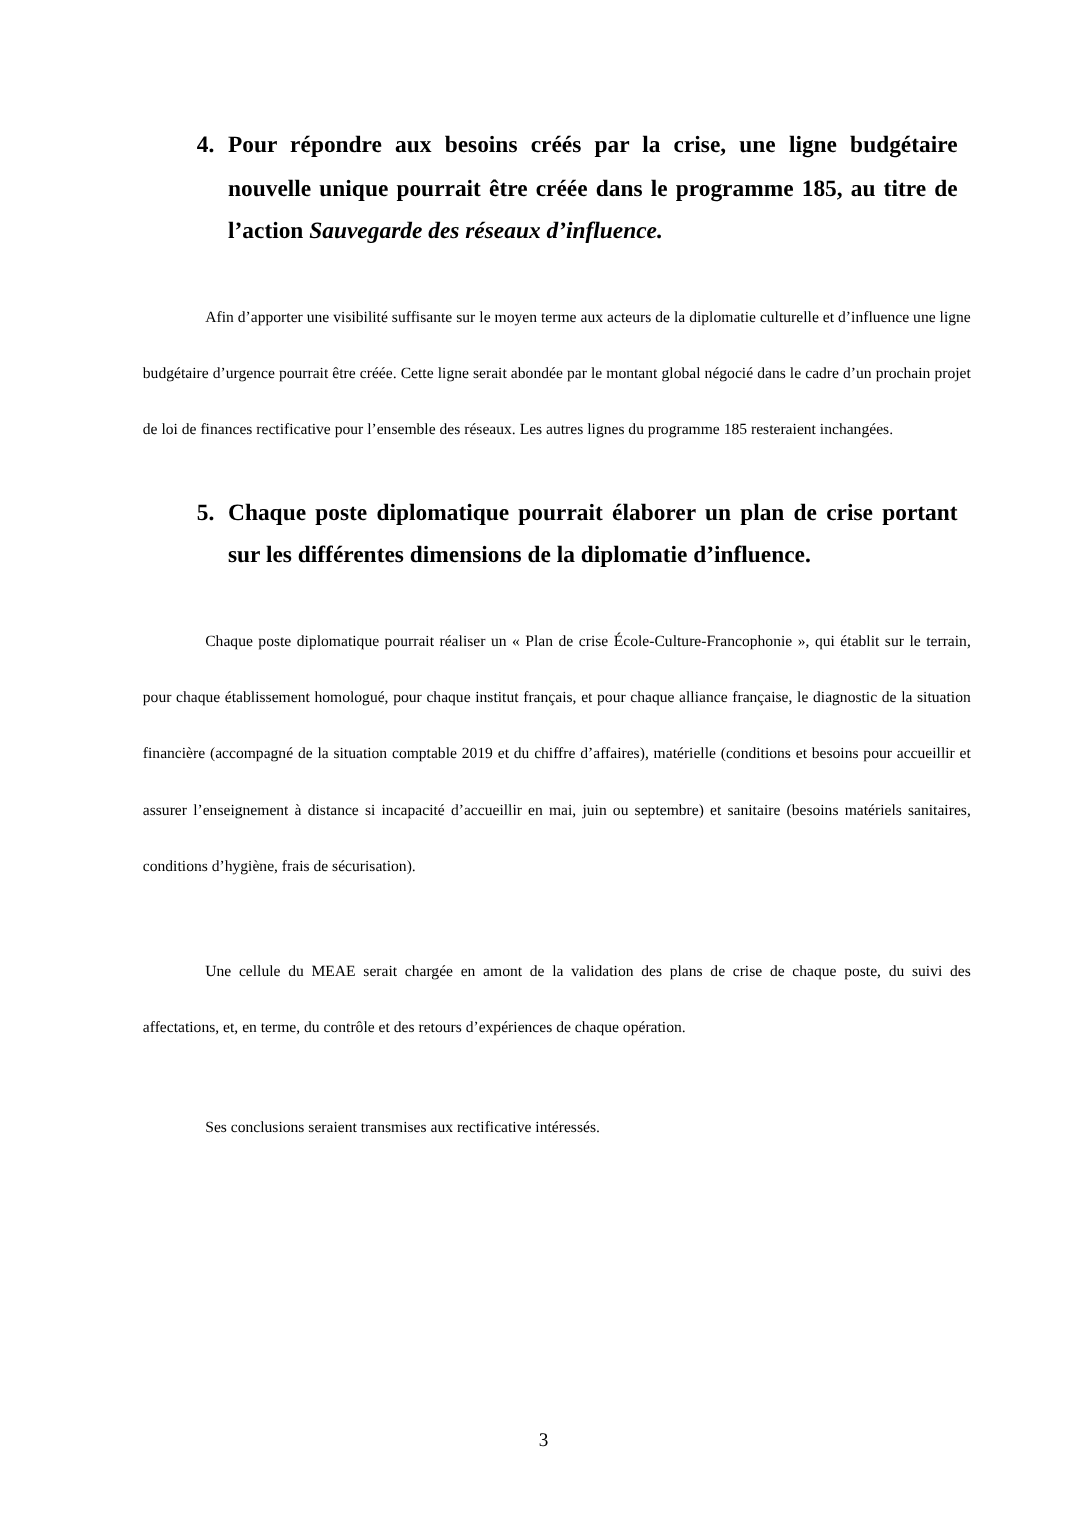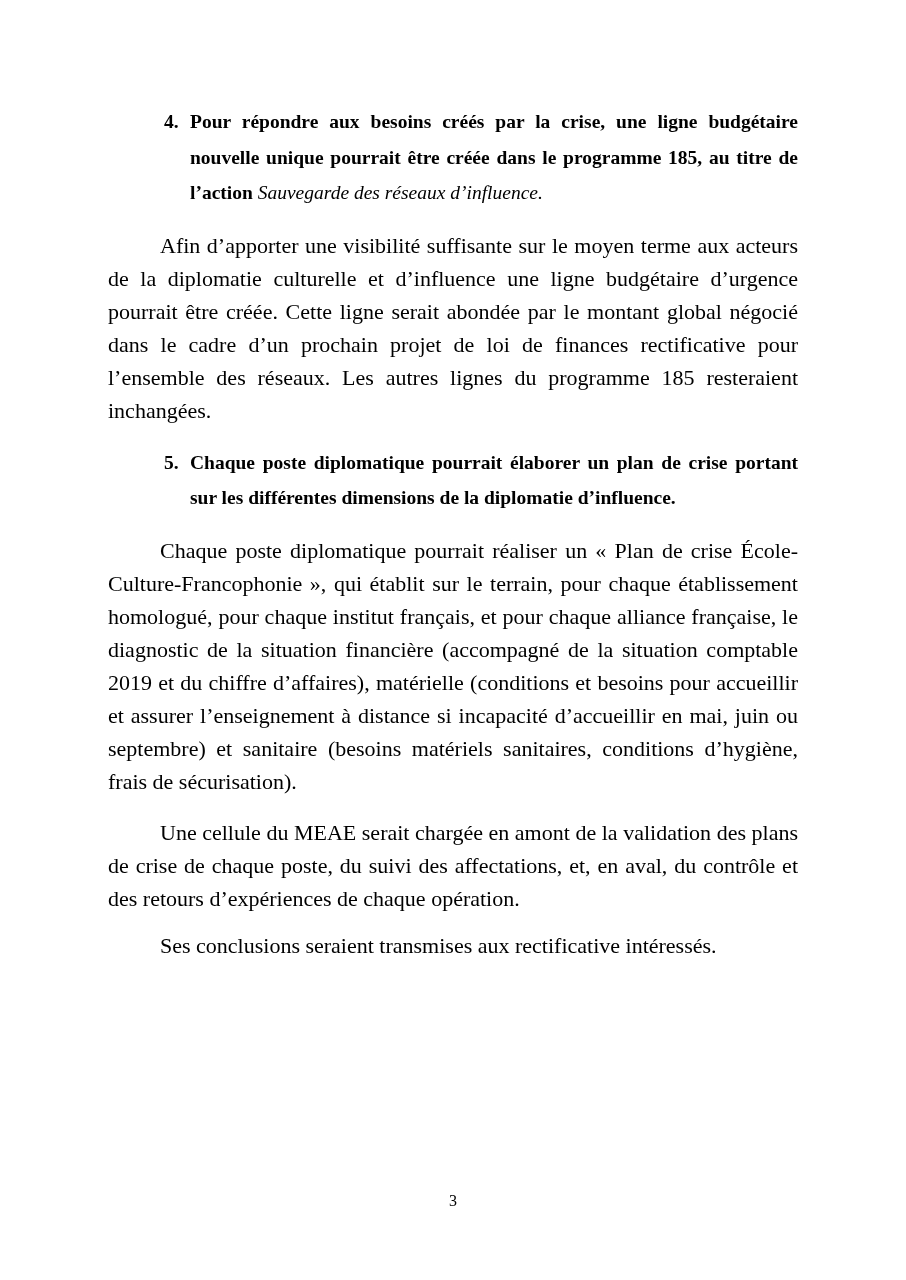--- a/index.html
+++ b/index.html
@@ -43,31 +43,31 @@
     text-align: left;
     font-weight: bold;
   }
   .num-item .item-body {
     flex: 1 1 auto;
     text-align: justify;
     text-justify: inter-word;
   }
   .num-item em {
     font-style: italic;
-    font-weight: normal;
+    font-weight: bold;
   }
 
   
   .para {
-    font-size: 22px;
-    line-height: 33px;
+    font-size: 13px;
+    line-height: 47px;
     text-align: justify;
     text-justify: inter-word;
     text-indent: 52px;
-    margin: 0;
+    margin: 11px;
     width: 690px;
     hyphens: none;
   }
 
   .gap-after-item { height: 18px; }
   .gap-after-para { height: 18px; }
   .gap-small { height: 14px; }
 
   
   .page-number {
@@ -103,21 +103,21 @@
       <span class="marker">5.</span>
       <span class="item-body">Chaque poste diplomatique pourrait élaborer un plan de crise portant sur les différentes dimensions de la diplomatie d’influence.</span>
     </div>
 
     <div class="gap-after-item"></div>
 
     <p class="para">Chaque poste diplomatique pourrait réaliser un « Plan de crise École-Culture-Francophonie », qui établit sur le terrain, pour chaque établissement homologué, pour chaque institut français, et pour chaque alliance française, le diagnostic de la situation financière (accompagné de la situation comptable 2019 et du chiffre d’affaires), matérielle (conditions et besoins pour accueillir et assurer l’enseignement à distance si incapacité d’accueillir en mai, juin ou septembre) et sanitaire (besoins matériels sanitaires, conditions d’hygiène, frais de sécurisation).</p>
 
     <div class="gap-after-para"></div>
 
-    <p class="para">Une cellule du MEAE serait chargée en amont de la validation des plans de crise de chaque poste, du suivi des affectations, et, en aval, du contrôle et des retours d’expériences de chaque opération.</p>
+    <p class="para">Une cellule du MEAE serait chargée en amont de la validation des plans de crise de chaque poste, du suivi des affectations, et, en terme, du contrôle et des retours d’expériences de chaque opération.</p>
 
     <div class="gap-small"></div>
 
     <p class="para">Ses conclusions seraient transmises aux rectificative intéressés.</p>
 
   </div>
 
   <div class="page-number">3</div>
 
 </div>

